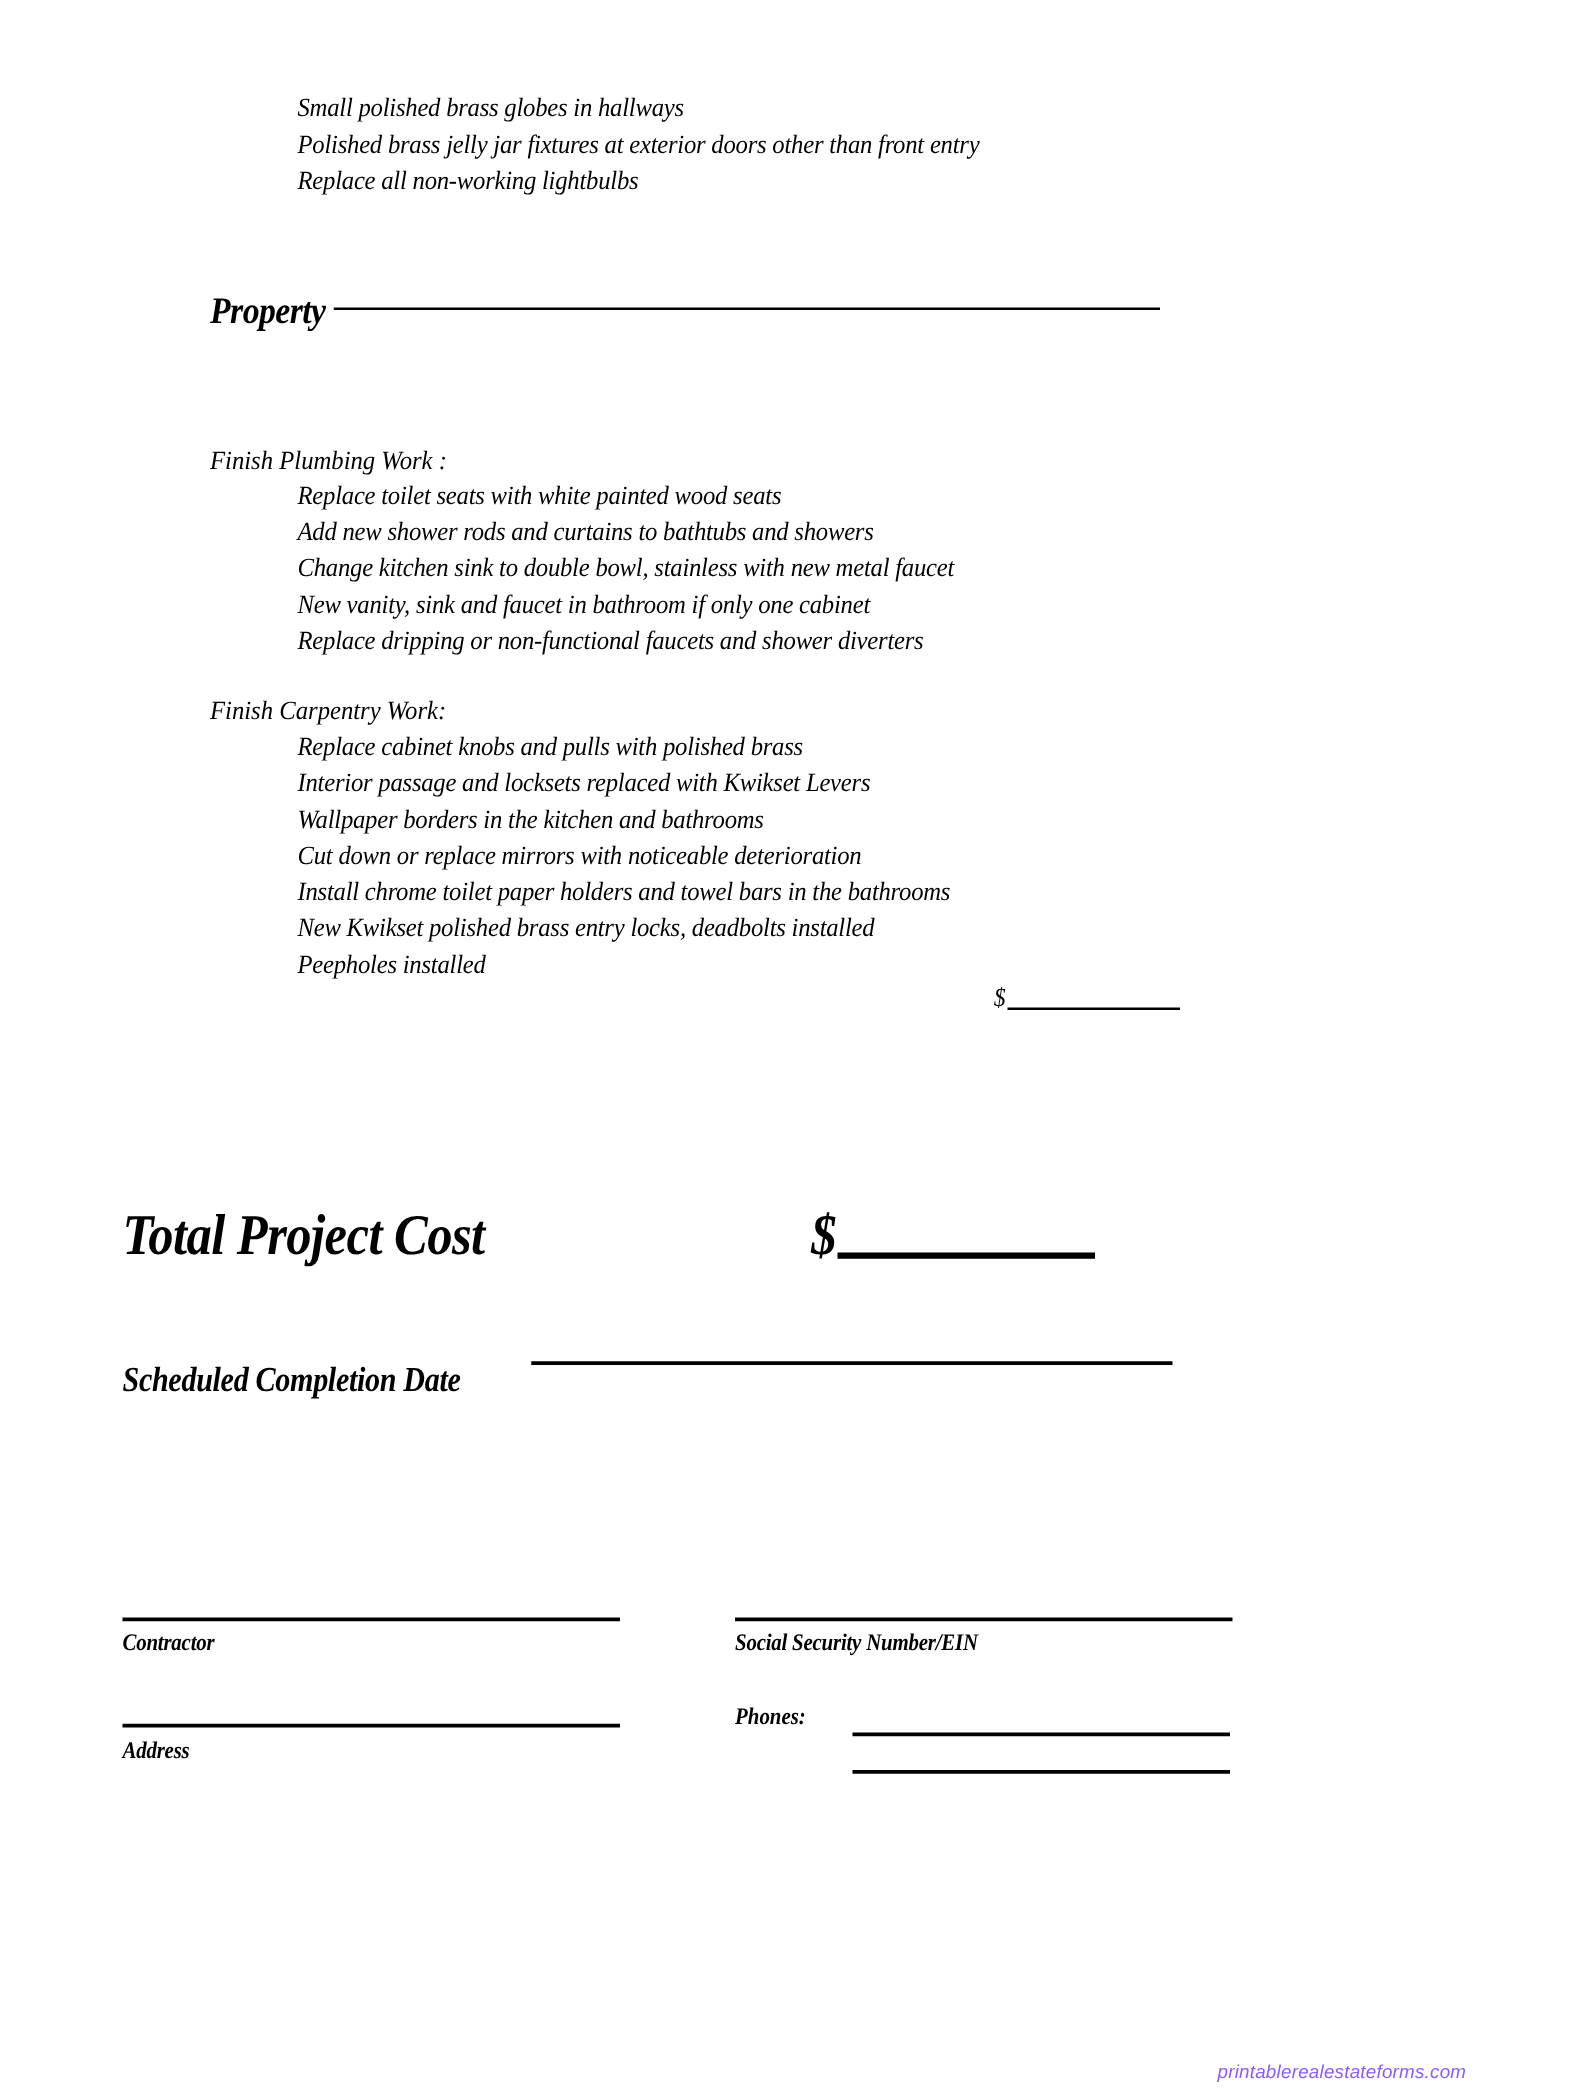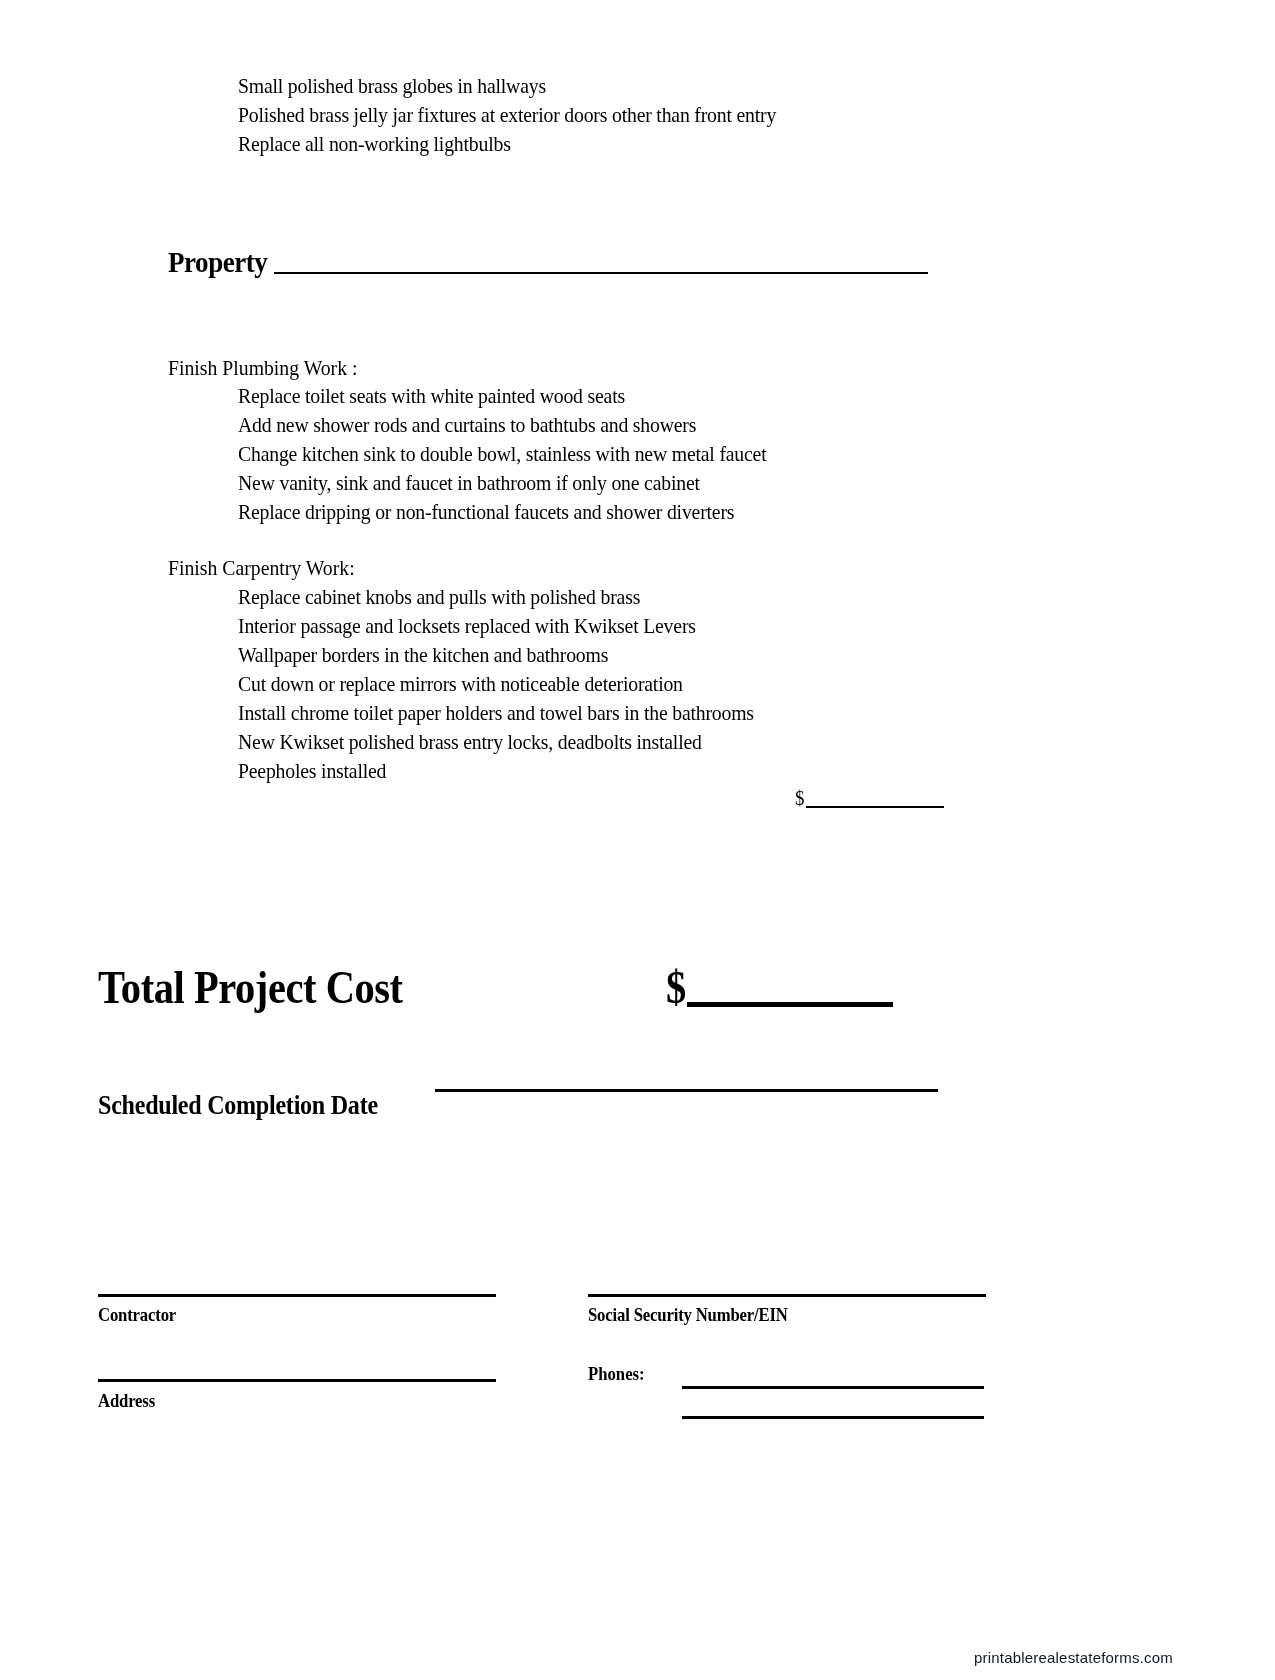--- a/index.html
+++ b/index.html
@@ -8,20 +8,21 @@
     background: #ffffff;
   }
   .page {
     position: relative;
     width: 1195px;
     height: 1680px;
     background: #ffffff;
     font-family: "Liberation Serif", "DejaVu Serif", serif;
     color: #000000;
     overflow: hidden;
+    font-style: italic;
   }
 
   
   .abs { position: absolute; }
 
   .body-line {
     font-size: 21px;
     line-height: 29px;
     letter-spacing: -0.2px;
     white-space: nowrap;
@@ -34,23 +35,23 @@
     line-height: 29px;
     white-space: nowrap;
     transform: scaleX(0.94);
     transform-origin: left center;
   }
 
   
   .property-row {
     position: absolute;
     left: 168px;
-    top: 245px;
-    display: flex;
-    align-items: flex-end;
+    top: 232px;
+    display: flex;
+    align-items: center;
     width: 760px;
   }
   .property-label {
     font-size: 30px;
     font-weight: bold;
     line-height: 34px;
     white-space: nowrap;
     transform: scaleX(0.9);
     transform-origin: left bottom;
     letter-spacing: -0.5px;
@@ -199,21 +200,21 @@
     transform-origin: left top;
   }
 
   
   .watermark {
     position: absolute;
     right: 22px;
     bottom: 14px;
     font-family: "Liberation Sans", sans-serif;
     font-size: 15px;
-    color: #0f172a;
+    color: #8b5cf6;
     letter-spacing: 0.2px;
     white-space: nowrap;
   }
 </style>
 </head>
 <body>
 
 <div class="page">
 
   <div class="abs body-line" style="left:238px; top:72px;">Small polished brass globes in hallways</div>

